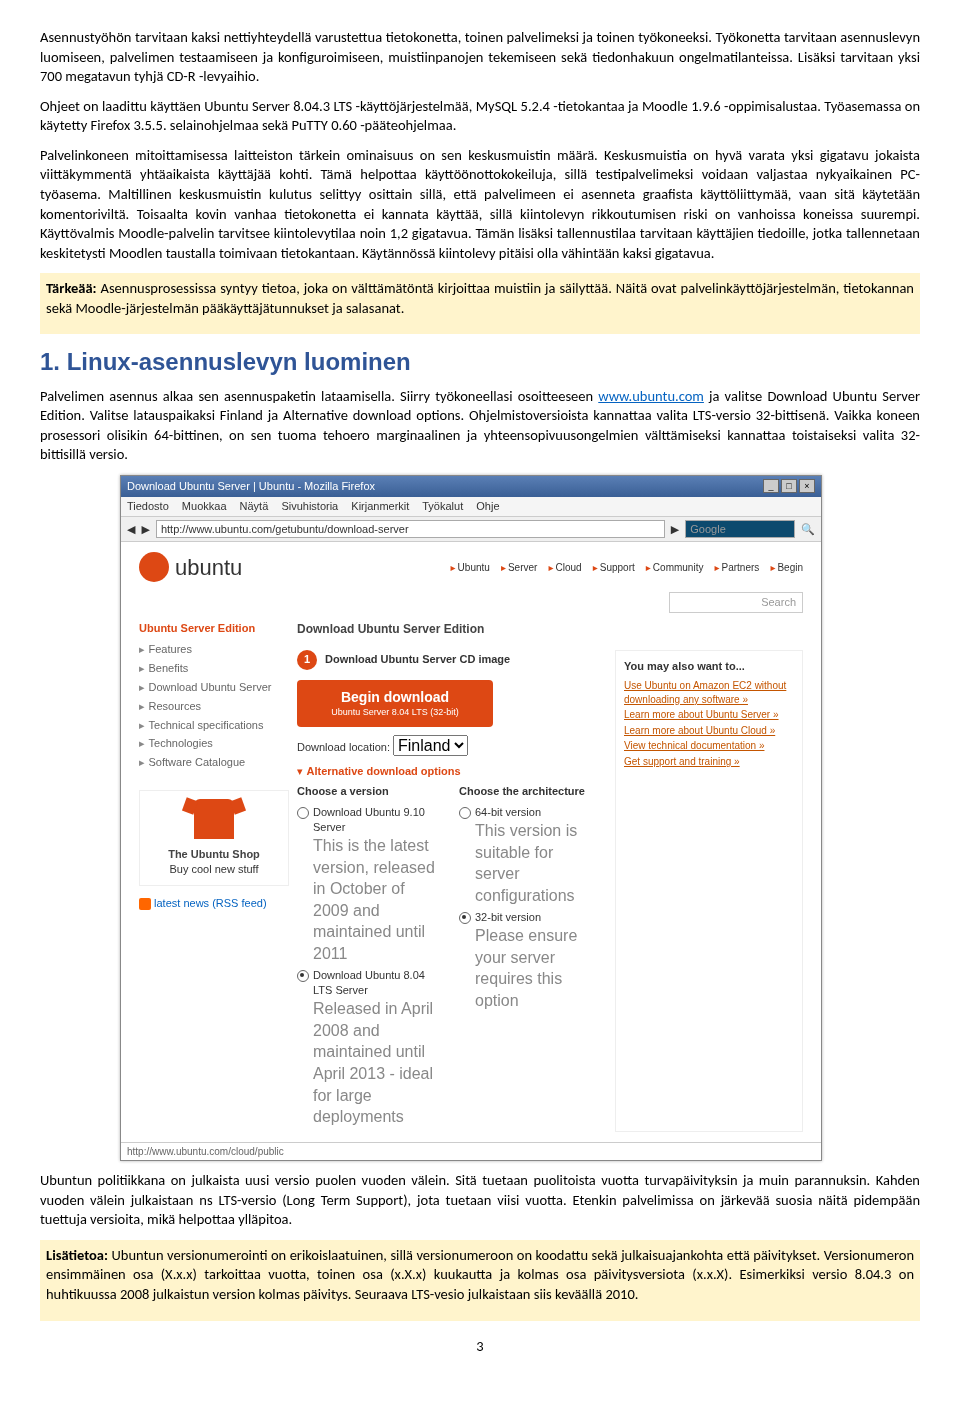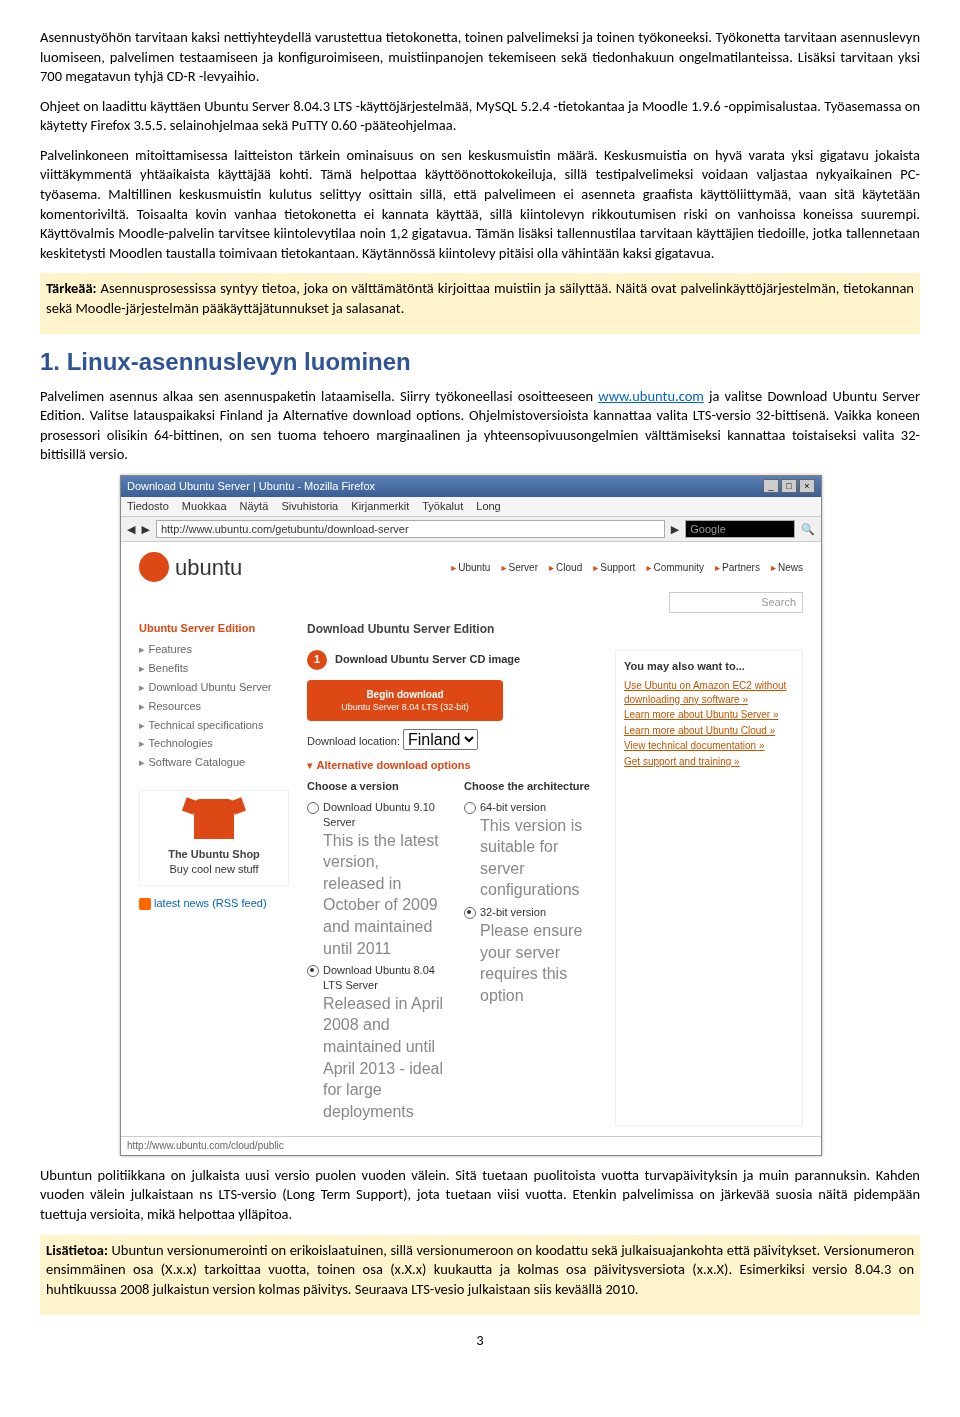--- a/index.html
+++ b/index.html
@@ -9,48 +9,48 @@
   a{color:#0563c1;text-decoration:underline}
   .link{color:#0563c1;}
   .screenshot{border:1px solid #888;width:700px;margin:10px auto 10px 80px;background:#fff;box-shadow:0 0 3px rgba(0,0,0,0.3);font-family:Tahoma,sans-serif;font-size:11px;color:#333}
   .titlebar{background:linear-gradient(#5a7fb5,#3a5f95);color:#fff;padding:3px 6px;font-size:11px;display:flex;align-items:center;justify-content:space-between}
   .titlebar .winbtns{display:flex;gap:2px}
   .titlebar .winbtns span{width:14px;height:12px;background:#ccc;border:1px solid #666;display:flex;align-items:center;justify-content:center;font-size:9px;color:#000}
   .menubar{background:#f5f5f5;padding:2px 6px;border-bottom:1px solid #ccc}
   .menubar span{margin-right:10px}
   .addrbar{background:#f0f0f0;padding:3px 6px;border-bottom:1px solid #ccc;display:flex;align-items:center;gap:6px}
   .addrbar .inp{background:#fff;border:1px solid #aaa;padding:1px 4px;flex:1}
-  .addrbar .google{background:#000000;border:1px solid #aaa;padding:1px 4px;width:100px}
+  .addrbar .google{background:#0c4a6e;border:1px solid #aaa;padding:1px 4px;width:100px}
   .pbody{padding:10px 18px}
   .ub-topbar{display:flex;justify-content:space-between;align-items:center;margin-bottom:10px}
   .ub-logo{display:flex;align-items:center;gap:6px}
   .ub-logo .circle{width:30px;height:30px;border-radius:50%;background:#dd4814;position:relative}
   .ub-logo .brand{font-size:22px}
   .ub-nav a{color:#333;text-decoration:none;margin-left:8px;font-size:10px}
   .ub-nav .tri{color:#dd4814;margin-right:2px}
   .searchbox{border:1px solid #ccc;padding:2px 6px;width:120px;text-align:right;color:#999;margin-left:auto}
-  .content{display:flex;gap:18px}
+  .content{display:flex;gap:8px}
   .sidebar{width:150px}
   .sidebar .side-item{padding:2px 0;color:#666}
   .sidebar .side-item .tri{color:#888;margin-right:4px}
   .sidebar .side-head{color:#dd4814;font-weight:bold;margin-bottom:4px}
   .shop{border:1px solid #eee;padding:8px;text-align:center;margin-top:18px}
   .shirt{width:40px;height:40px;background:#dd4814;border-radius:6px 6px 0 0;margin:0 auto;position:relative}
   .shirt:before,.shirt:after{content:"";position:absolute;width:12px;height:14px;background:#dd4814;top:0}
   .shirt:before{left:-10px;transform:rotate(20deg)}
   .shirt:after{right:-10px;transform:rotate(-20deg)}
   .shop b{display:block;margin-top:8px;color:#444}
   .rss{color:#dd4814;margin-top:10px}
   .rss .rssicon{display:inline-block;width:12px;height:12px;background:#f60;border-radius:2px;vertical-align:middle}
   .main{flex:1}
   .main h2{font-size:12px;margin:0 0 12px;color:#444}
   .step{display:flex;align-items:center;gap:8px;margin-bottom:10px}
   .stepnum{width:20px;height:20px;border-radius:50%;background:#dd4814;color:#fff;display:flex;align-items:center;justify-content:center;font-weight:bold}
   .dlbtn{background:#dd4814;color:#fff;text-align:center;padding:8px 18px;border-radius:4px;width:160px;margin:6px 0}
-  .dlbtn .big{font-size:10px;font-weight:bold}
+  .dlbtn .big{font-size:14px;font-weight:bold}
   .dlbtn .sml{font-size:9px}
   .dlloc{margin:8px 0}
   .dlloc select{font-size:16px}
   .alt{color:#dd4814;margin:6px 0}
   .alt .tri{margin-right:4px}
   .cols{display:flex;gap:20px;margin-top:4px}
   .col{flex:1}
   .col b{display:block;margin-bottom:6px}
   .radio{margin:4px 0;display:flex;align-items:flex-start;gap:4px}
   .radio .r{width:10px;height:10px;border:1px solid #666;border-radius:50%;margin-top:2px;flex-shrink:0}
@@ -89,21 +89,21 @@
       <span>×</span>
     </div>
   </div>
   <div class="menubar">
     <span>Tiedosto</span>
     <span>Muokkaa</span>
     <span>Näytä</span>
     <span>Sivuhistoria</span>
     <span>Kirjanmerkit</span>
     <span>Työkalut</span>
-    <span>Long</span>
+    <span>Ohje</span>
   </div>
   <div class="addrbar">
     <span>◀</span>
     <span>▶</span>
     <div class="inp">http://www.ubuntu.com/getubuntu/download-server</div>
     <span>▶</span>
     <div class="google"><span style="color:#999">Google</span></div>
     <span>🔍</span>
   </div>
   <div class="pbody">
@@ -112,21 +112,21 @@
         <div class="circle"></div>
         <span class="brand">ubuntu</span>
       </div>
       <div class="ub-nav">
         <a><span class="tri">▸</span><span>Ubuntu</span></a>
         <a><span class="tri">▸</span><span>Server</span></a>
         <a><span class="tri">▸</span><span>Cloud</span></a>
         <a><span class="tri">▸</span><span>Support</span></a>
         <a><span class="tri">▸</span><span>Community</span></a>
         <a><span class="tri">▸</span><span>Partners</span></a>
-        <a><span class="tri">▸</span><span>News</span></a>
+        <a><span class="tri">▸</span><span>Begin</span></a>
       </div>
     </div>
     <div style="display:flex;justify-content:flex-end;margin-bottom:8px">
       <div class="searchbox">Search</div>
     </div>
     <div class="content">
       <div class="sidebar">
         <div class="side-head">Ubuntu Server Edition</div>
         <div class="side-item"><span class="tri">▸</span><span>Features</span></div>
         <div class="side-item"><span class="tri">▸</span><span>Benefits</span></div>

